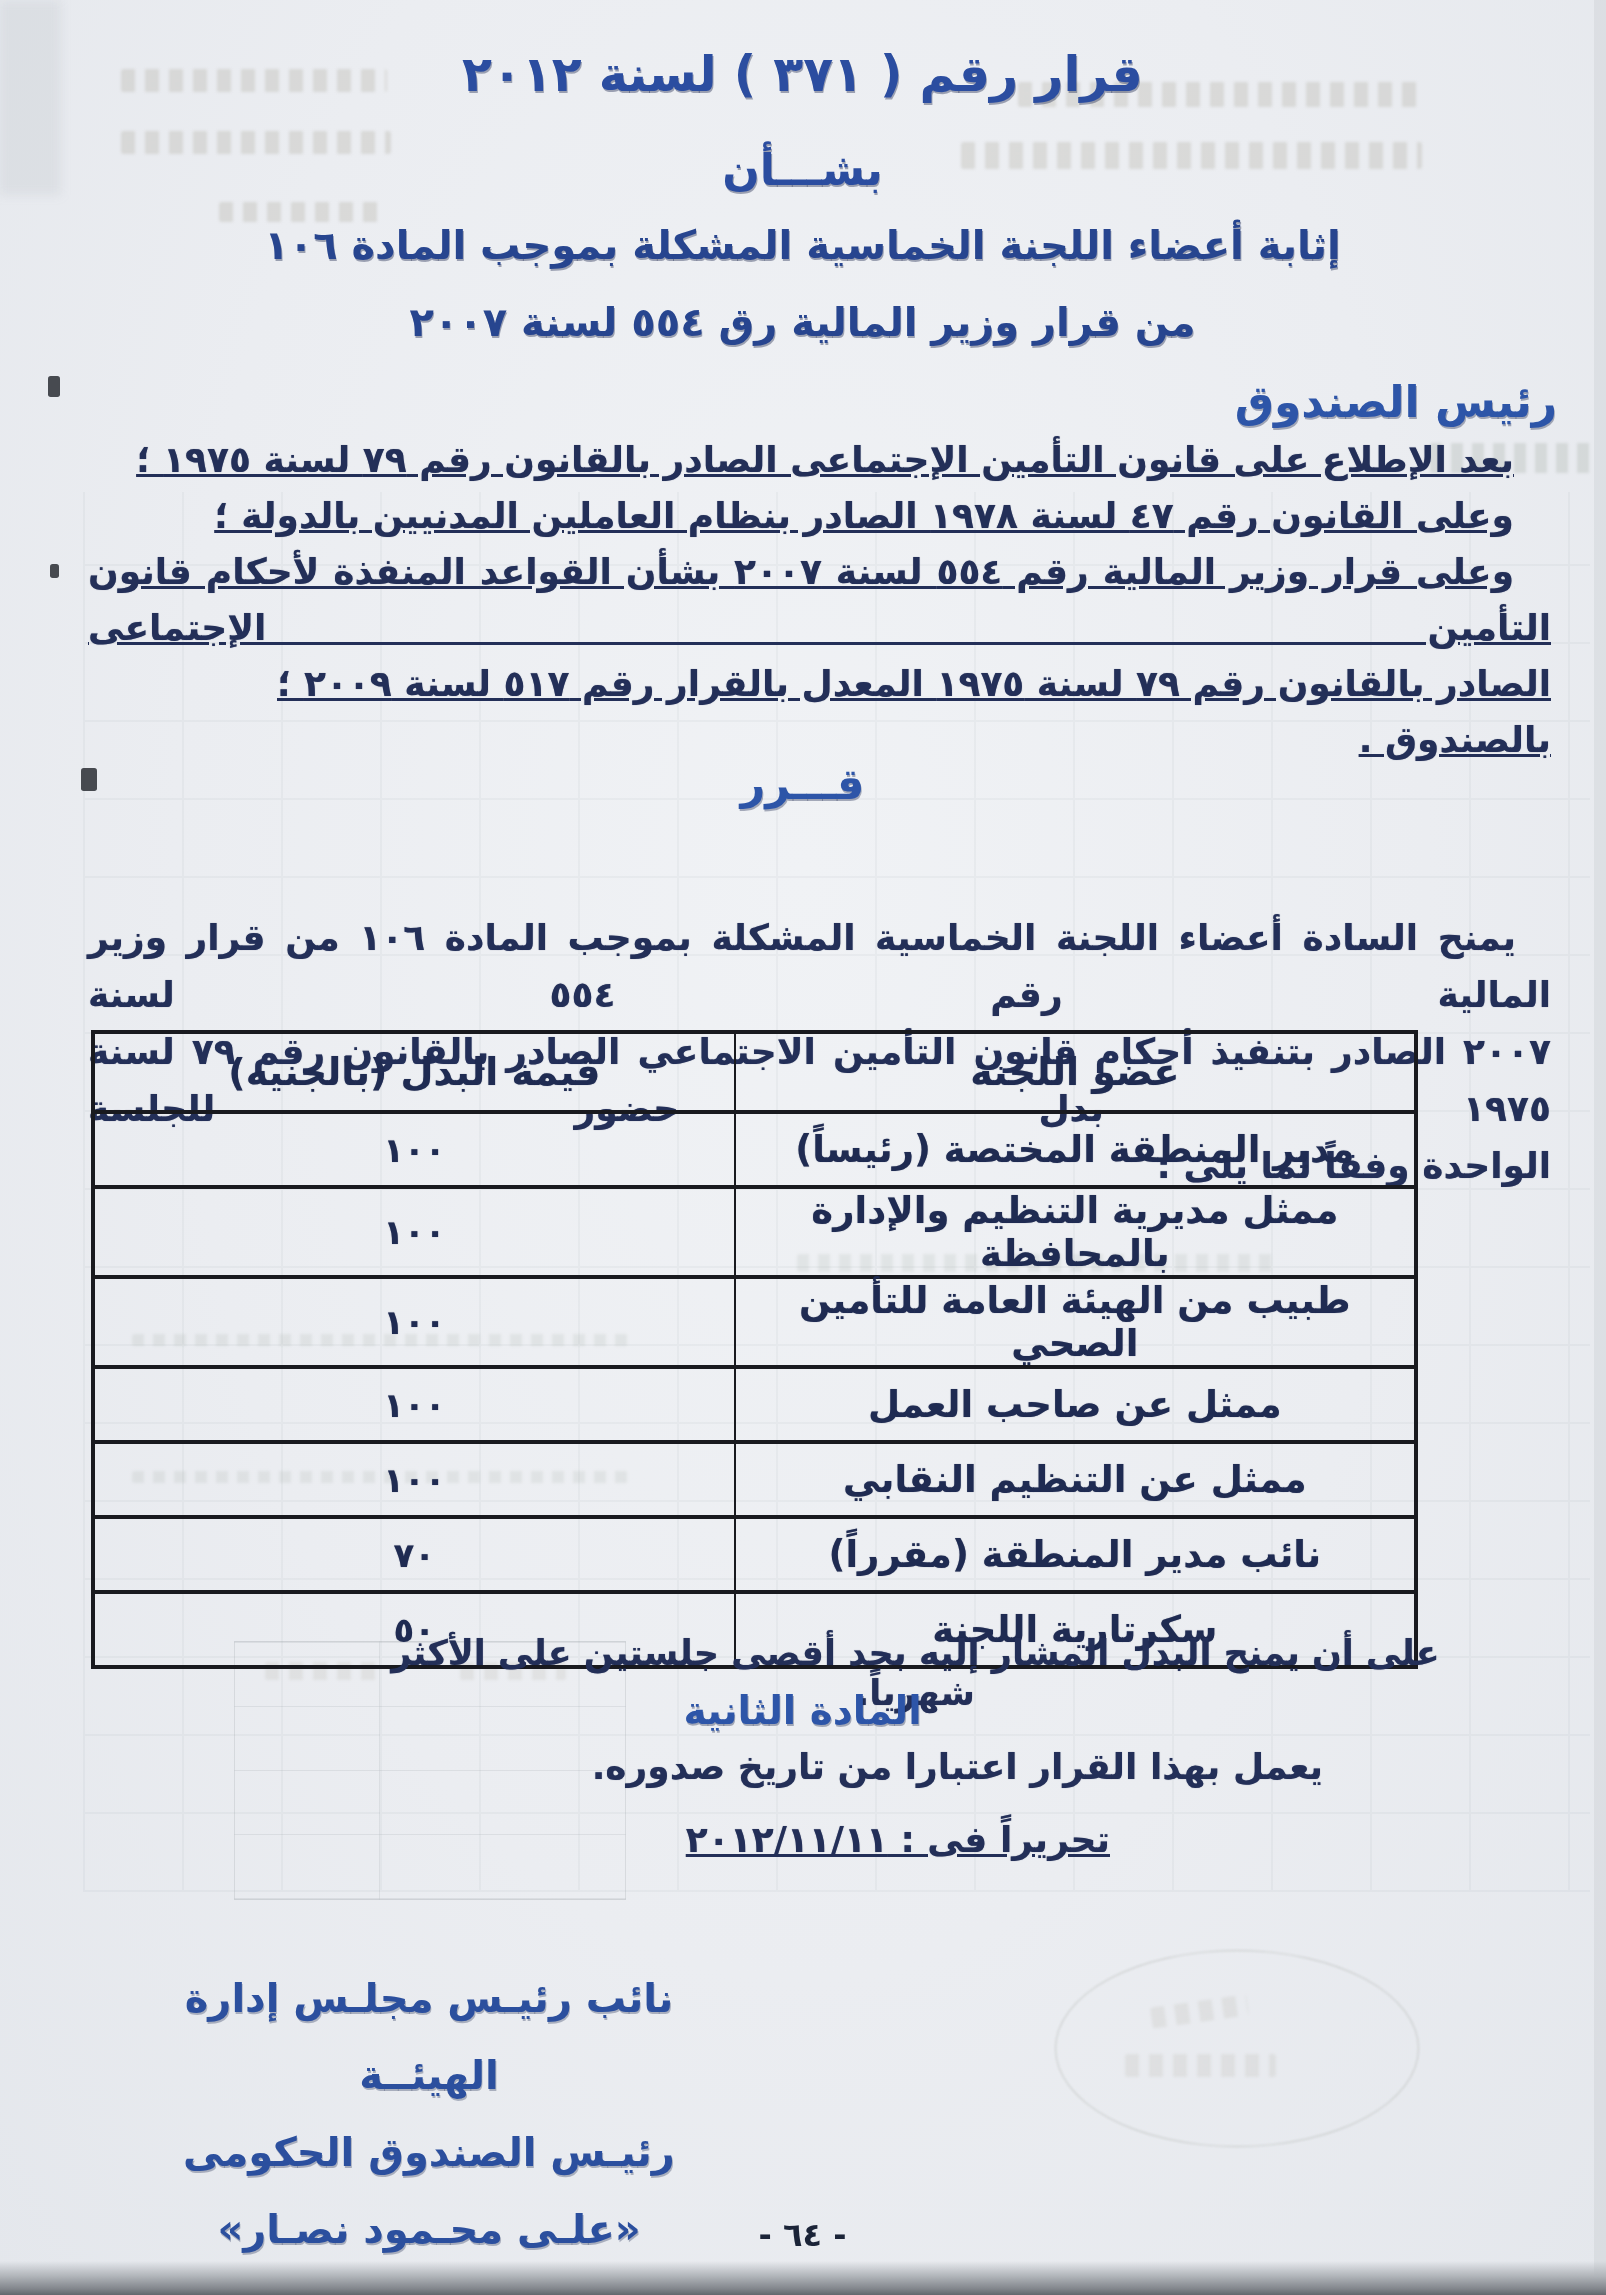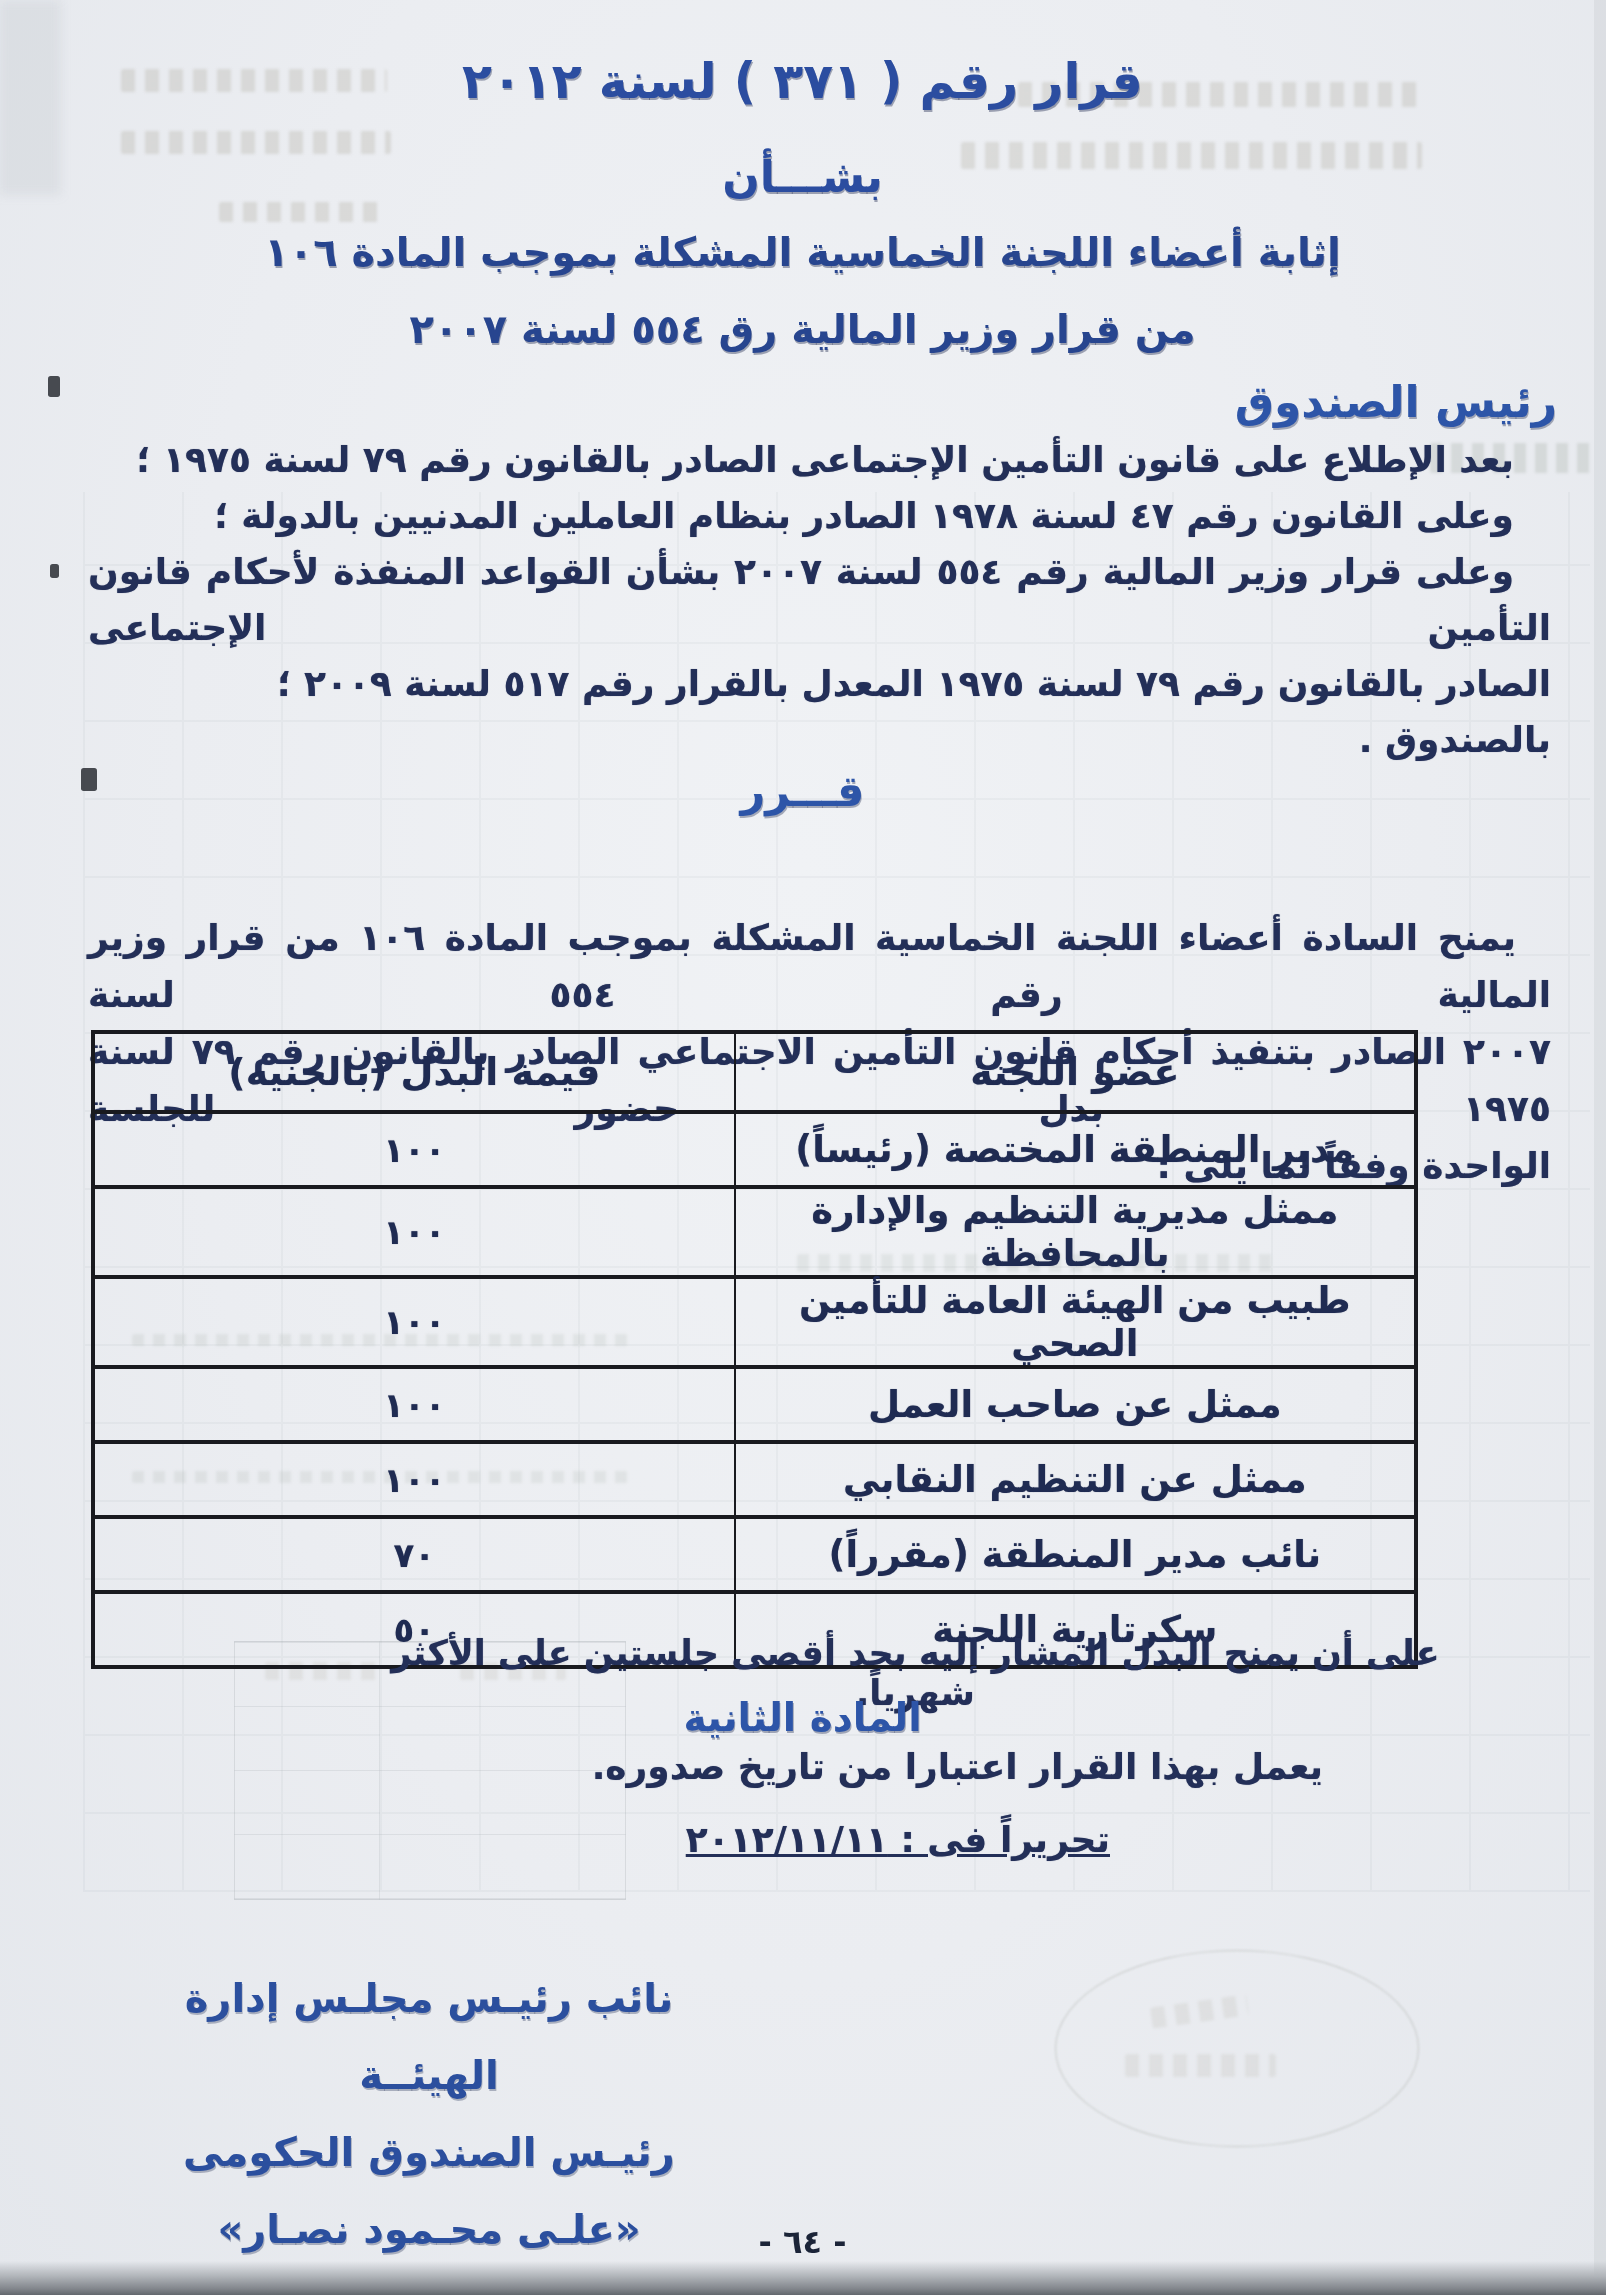--- a/index.html
+++ b/index.html
@@ -3,32 +3,32 @@
 <meta charset="utf-8">
 <style>
   html,body{margin:0;padding:0;background:#c9ccd1;}
   .page{
     position:relative; width:1607px; height:2295px; overflow:hidden;
     background: radial-gradient(ellipse at 50% 38%, #f0f2f5 0%, #ebedf1 55%, #e4e7ec 100%);
     font-family:"DejaVu Sans", sans-serif;
     direction:rtl;
   }
   .abs{position:absolute;}
-  .center{left:0; right:0; text-align:center;margin-top:7px;}
+  .center{left:0; right:0; text-align:center;}
   
   .title-blue{ color:#2b4da0; font-weight:bold; text-shadow:0.9px 1.8px 0 rgba(21,32,72,.38);}
   .head-blue { color:#2d55a8; font-weight:bold; text-shadow:0.9px 1.8px 0 rgba(21,32,72,.35);}
   .navy      { color:#232f58; font-weight:bold; text-shadow:0 0 0.9px rgba(28,38,78,.55);}
   .t1{top:46px;  font-size:49px;}
   .t2{top:144px; font-size:44px;}
   .t3{top:222px; font-size:40px; color:#27458f;}
   .t4{top:299px; font-size:40px; color:#27458f;}
   .authority{top:376px; right:49px; font-size:44px;}
   .preamble{top:432px; right:55px; left:89px; font-size:36px; line-height:56px;}
-  .preamble .ln{white-space:nowrap;}
+  .preamble .ln{white-space:nowrap;text-decoration:underline;}
   .preamble .ind{text-indent:37px;}
   .preamble .full{white-space:normal; text-align:justify; text-align-last:justify;}
   .qarrar{top:759px; font-size:43px;}
   .m1head{top:822px; font-size:40px;}
   .art1{top:885px; right:55px; left:89px; font-size:36px; line-height:57px;margin-top:24px;}
   .art1 .ind{text-indent:35px;}
   .art1 .full{text-align:justify; text-align-last:justify;}
   .note{top:1633px; right:164px; left:390px; text-align:center; font-size:35px;}
   .m2head{top:1688px; font-size:39px;}
   .art2{top:1746px; right:283px; font-size:36px;}

